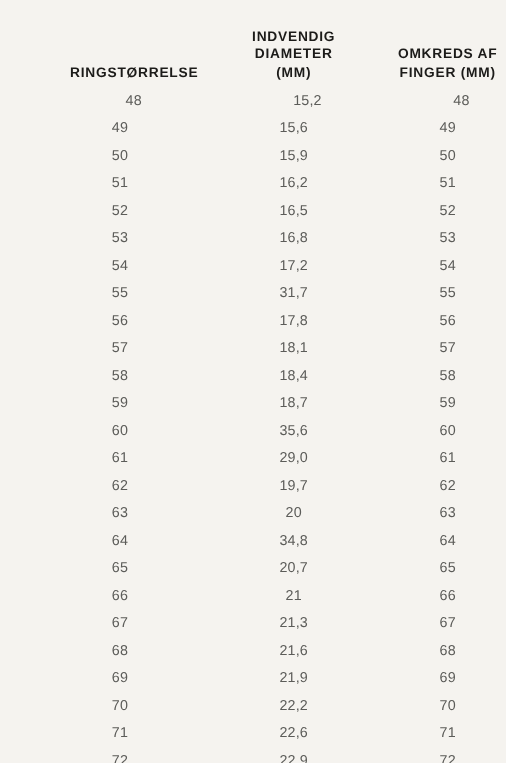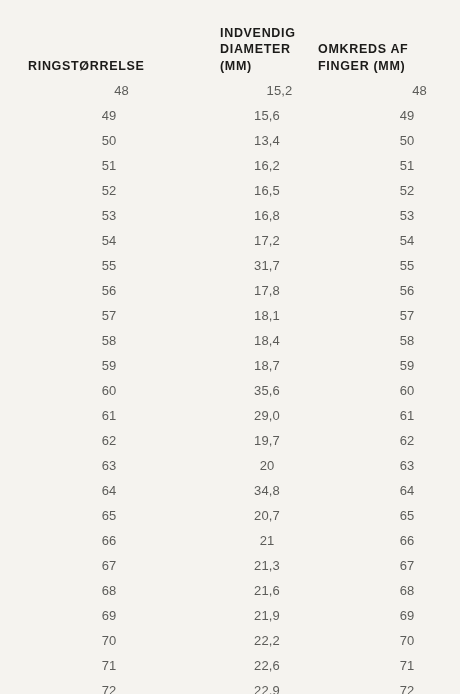--- a/index.html
+++ b/index.html
@@ -26,21 +26,21 @@
     width: 100%;
     border-collapse: collapse;
     table-layout: fixed;
   }
 
   thead th {
     font-size: 12.5px;
     font-weight: 700;
     letter-spacing: 0.055em;
     color: #1c1b19;
-    text-align: left;
+    text-align: center;
     vertical-align: bottom;
     line-height: 1.32;
     padding: 0 2px 0 2px;
     height: 74px;
     white-space: pre-line;
   }
 
   thead th.col-size   { width: 188px; padding-left: 28px; }
   thead th.col-diam   { width: 94px;  }
   thead th.col-circ   { width: 178px; }
@@ -78,21 +78,21 @@
         <td>15,2</td>
         <td>48</td>
       </tr>
       <tr>
         <td>49</td>
         <td>15,6</td>
         <td>49</td>
       </tr>
       <tr>
         <td>50</td>
-        <td>13,4</td>
+        <td>15,9</td>
         <td>50</td>
       </tr>
       <tr>
         <td>51</td>
         <td>16,2</td>
         <td>51</td>
       </tr>
       <tr>
         <td>52</td>
         <td>16,5</td>

